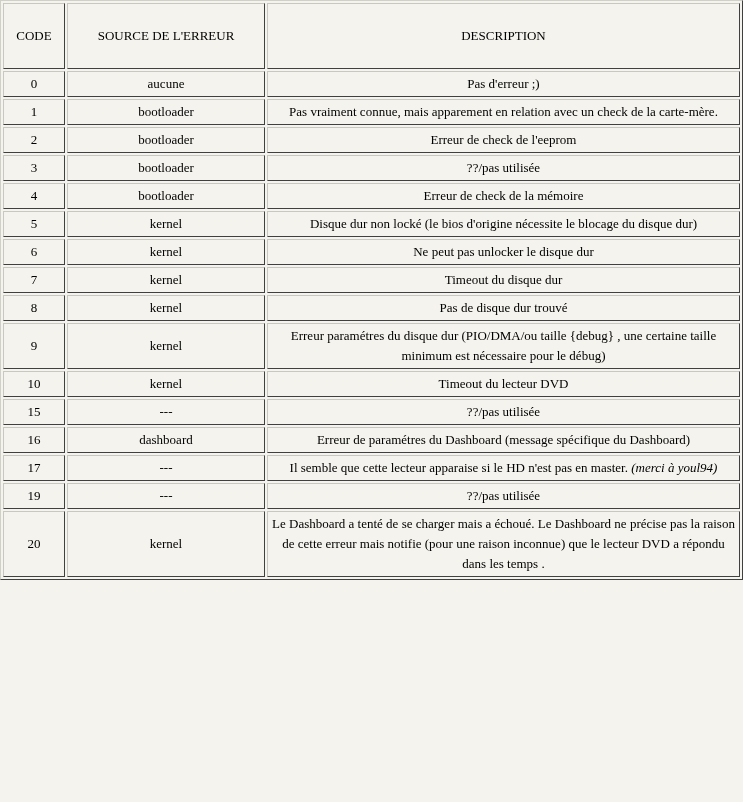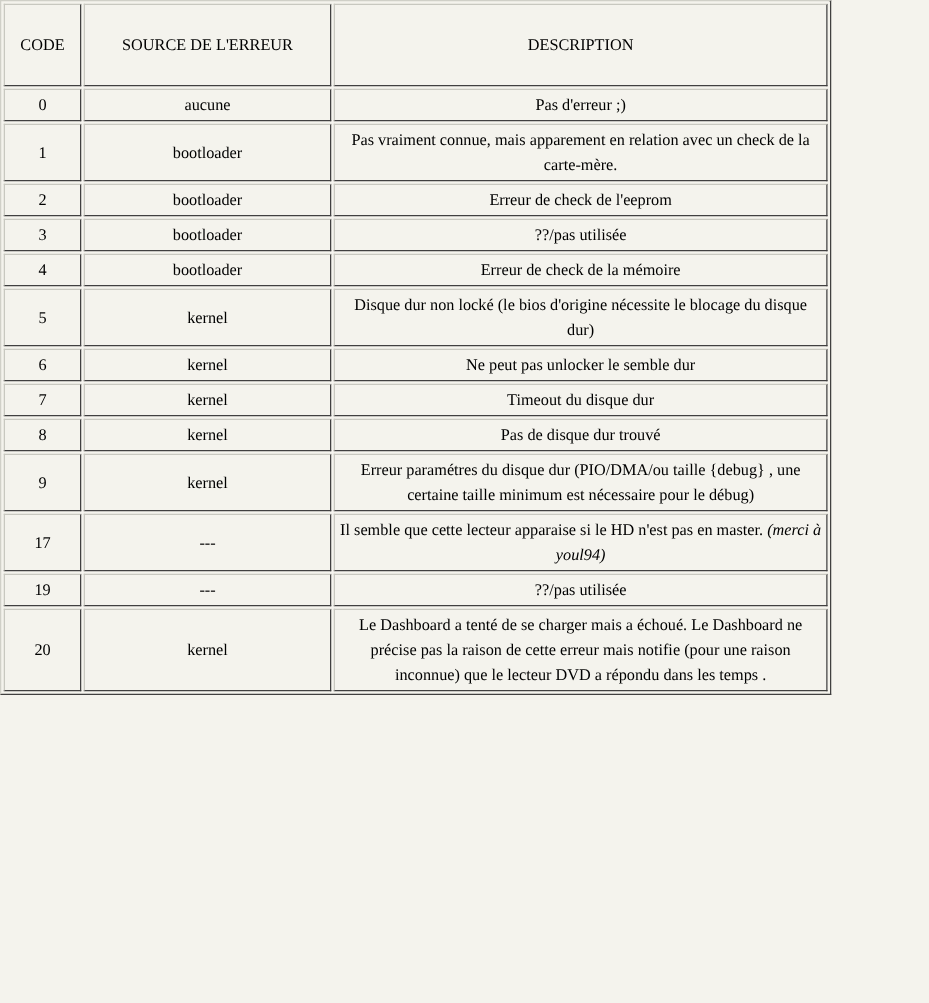--- a/index.html
+++ b/index.html
@@ -13,21 +13,21 @@
     overflow: hidden;
   }
   table.errtable {
     border-collapse: separate;
     border-spacing: 2px;
     border-top: 1px solid #d0d0c8;
     border-left: 1px solid #d0d0c8;
     border-right: 1px solid #404040;
     border-bottom: 1px solid #404040;
     background: #f4f3ed;
-    width: 665px;
+    width: 743px;
     box-sizing: border-box;
     margin: 0;
     font-family: "Liberation Serif", "DejaVu Serif", serif;
     font-size: 13px;
     color: #000;
   }
   table.errtable td, table.errtable th {
     border-top: 1px solid #404040;
     border-left: 1px solid #404040;
     border-right: 1px solid #b8b8b0;
@@ -96,36 +96,51 @@
     <td class="desc">Erreur de check de la mémoire</td>
   </tr>
       <tr>
     <td class="code">5</td>
     <td class="src">kernel</td>
     <td class="desc">Disque dur non locké (le bios d'origine nécessite le blocage du disque dur)</td>
   </tr>
       <tr>
     <td class="code">6</td>
     <td class="src">kernel</td>
-    <td class="desc">Ne peut pas unlocker le semble dur</td>
+    <td class="desc">Ne peut pas unlocker le disque dur</td>
   </tr>
       <tr>
     <td class="code">7</td>
     <td class="src">kernel</td>
     <td class="desc">Timeout du disque dur</td>
   </tr>
       <tr>
     <td class="code">8</td>
     <td class="src">kernel</td>
     <td class="desc">Pas de disque dur trouvé</td>
   </tr>
       <tr>
     <td class="code">9</td>
     <td class="src">kernel</td>
     <td class="desc">Erreur paramétres du disque dur (PIO/DMA/ou taille {debug} , une certaine taille minimum est nécessaire pour le débug)</td>
+  </tr>
+      <tr>
+    <td class="code">10</td>
+    <td class="src">kernel</td>
+    <td class="desc">Timeout du lecteur DVD</td>
+  </tr>
+      <tr>
+    <td class="code">15</td>
+    <td class="src">---</td>
+    <td class="desc">??/pas utilisée</td>
+  </tr>
+      <tr>
+    <td class="code">16</td>
+    <td class="src">dashboard</td>
+    <td class="desc">Erreur de paramétres du Dashboard (message spécifique du Dashboard)</td>
   </tr>
       <tr>
     <td class="code">17</td>
     <td class="src">---</td>
     <td class="desc"><span>Il semble que cette lecteur apparaise si le HD n'est pas en master.</span> <em class="credit">(merci à youl94)</em></td>
   </tr>
       <tr>
     <td class="code">19</td>
     <td class="src">---</td>
     <td class="desc">??/pas utilisée</td>

